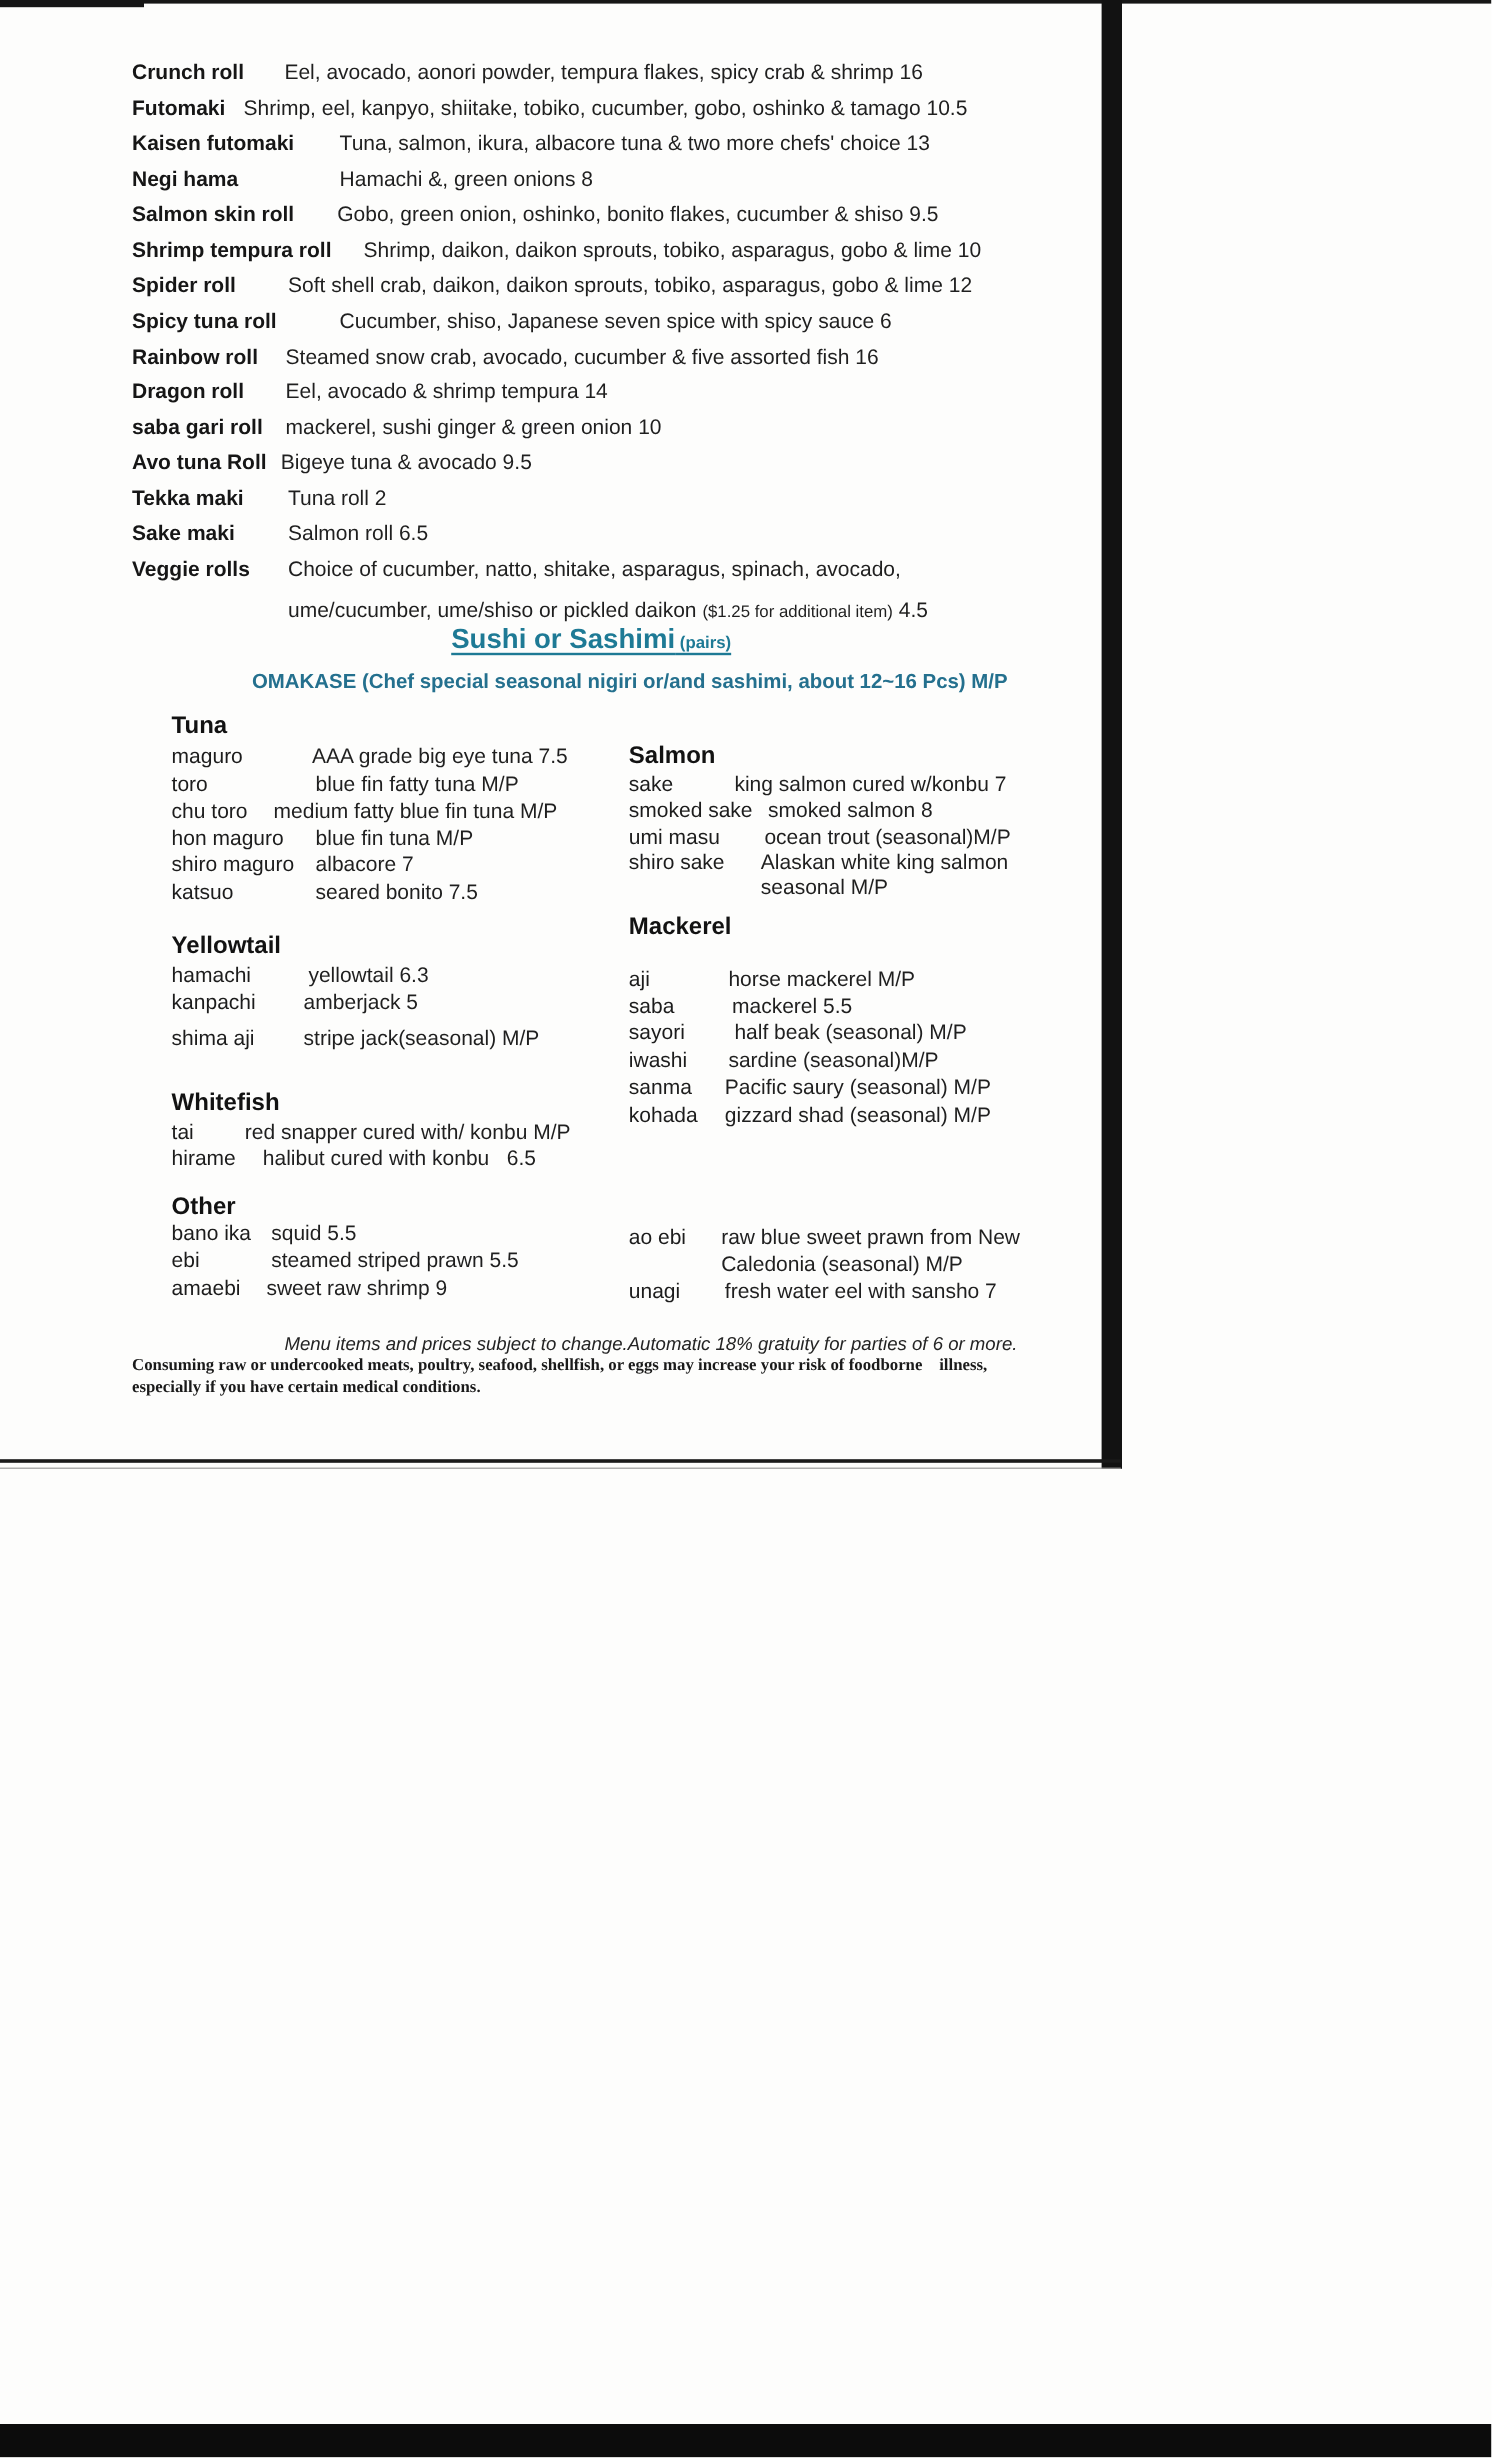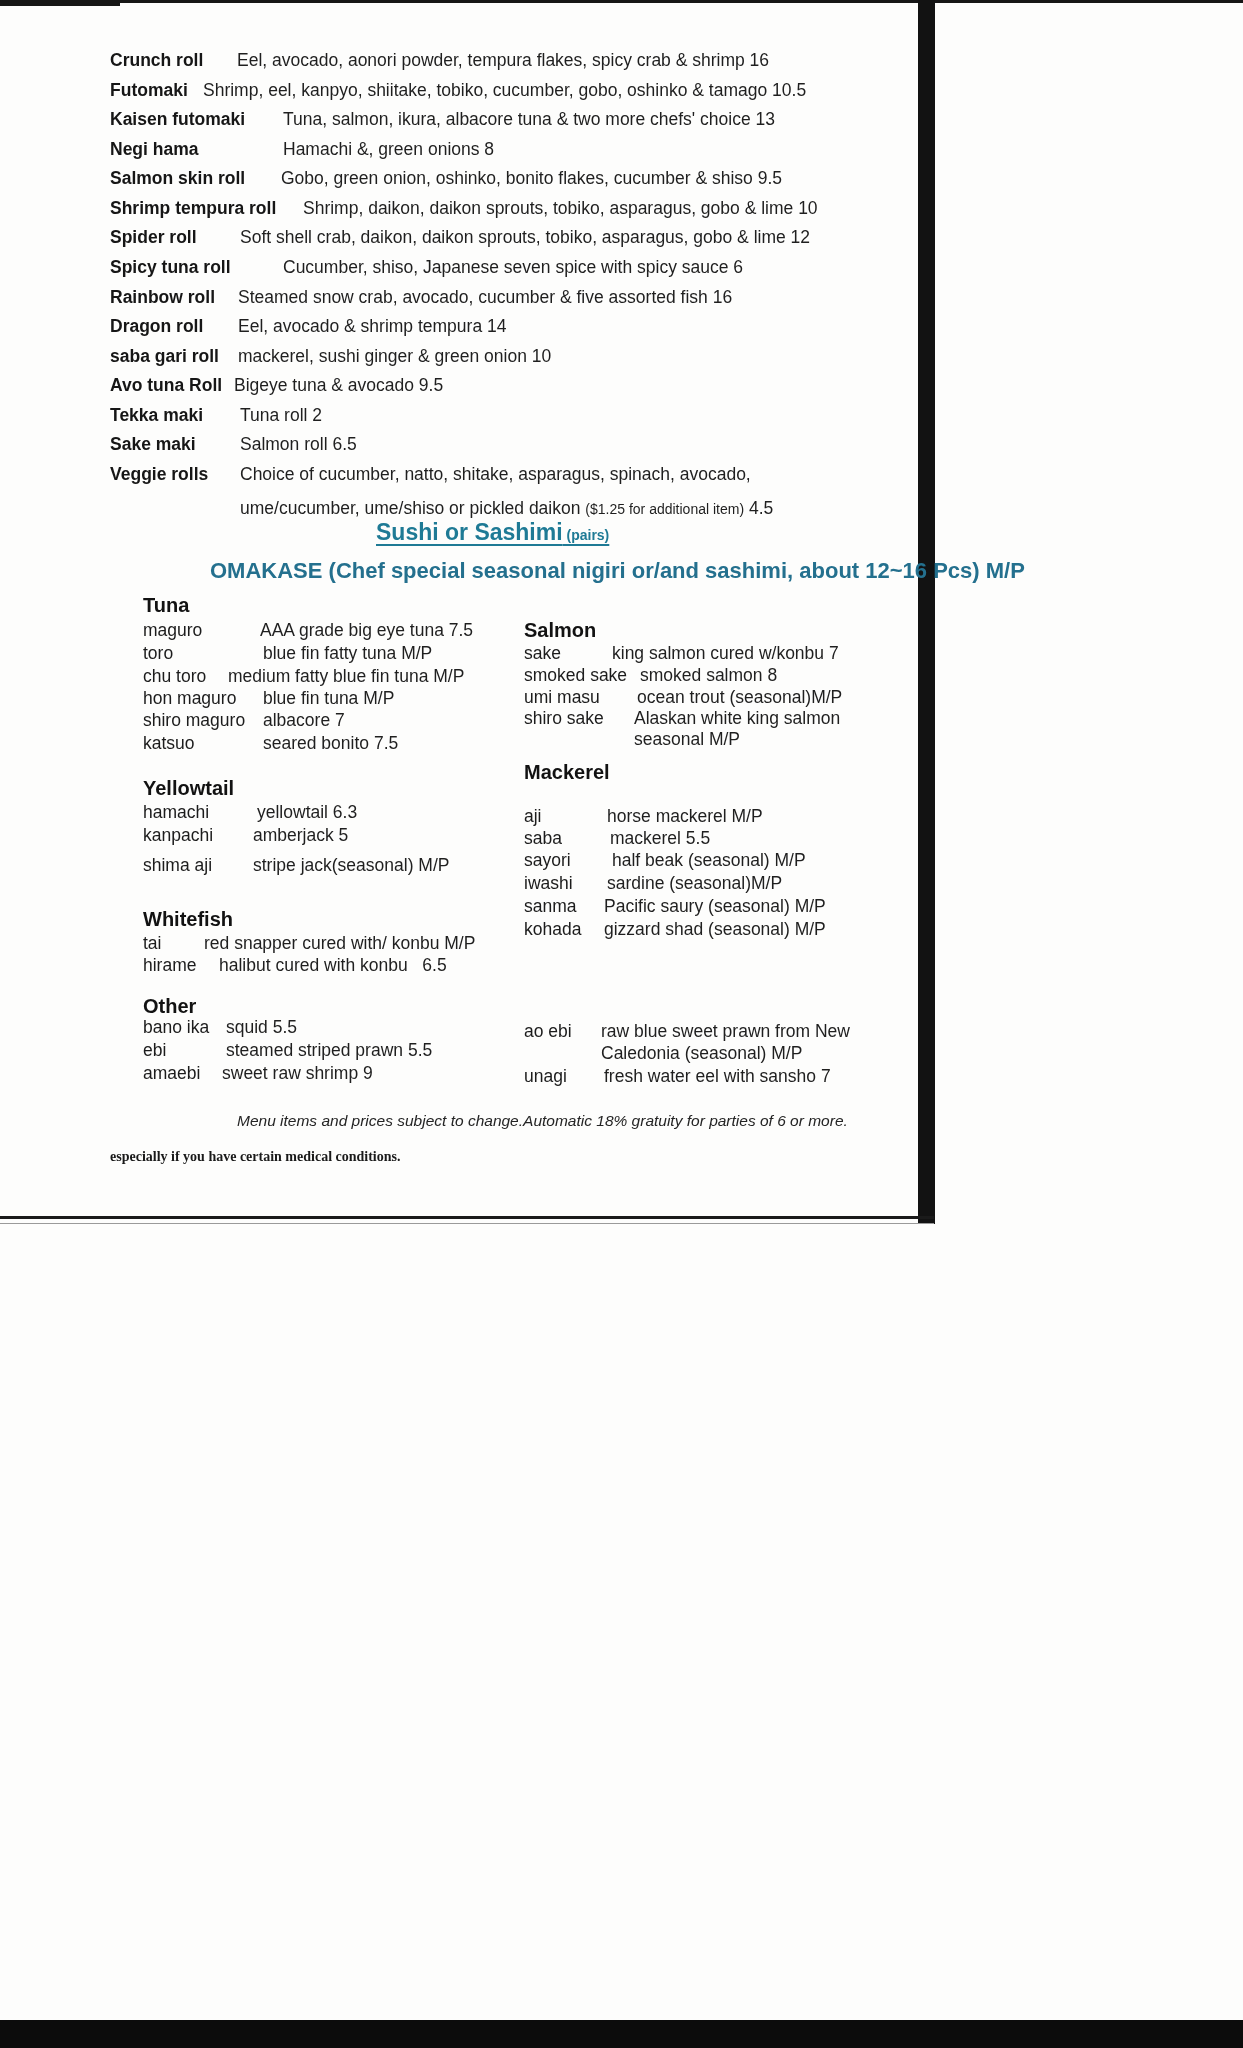--- a/index.html
+++ b/index.html
@@ -22,21 +22,21 @@
   .it{position:absolute;height:24px;font-size:17.5px;}
   .it .inm{position:absolute;left:0;top:0;white-space:pre;color:#1c1c1c;}
   .it .ids{position:absolute;top:0;white-space:pre;color:#1f1f1f;}
   
   .sushi-h{
     position:absolute;color:#1e7a95;font-weight:700;font-size:23px;
     text-decoration:underline;text-decoration-thickness:2px;text-underline-offset:4px;
     white-space:pre;
   }
   .sushi-h .pairs{font-size:14px;font-weight:700;}
-  .omakase{position:absolute;color:#24708e;font-weight:600;font-size:22px;white-space:pre;}
+  .omakase{position:absolute;color:#24708e;font-weight:600;font-size:17px;white-space:pre;}
   
   .foot-note{position:absolute;font-style:italic;font-size:15.5px;color:#242424;white-space:pre;}
   .foot-warn{position:absolute;font-family:"Liberation Serif",serif;font-weight:700;font-size:14px;color:#1a1a1a;white-space:pre;}
 </style>
 </head>
 <body>
 
 <div class="page">
 
   <div class="art" style="left:0;top:0;width:1243px;height:3px;background:#161616"></div>
@@ -224,15 +224,16 @@
     <span class="inm">ao ebi</span>
     <span class="ids" style="left:77px">raw blue sweet prawn from New</span>
     <span class="ids" style="left:77px;top:22px">Caledonia (seasonal) M/P</span>
   </div>
   <div class="it" style="left:524px;top:1066px">
     <span class="inm">unagi</span>
     <span class="ids" style="left:80px">fresh water eel with sansho 7</span>
   </div>
 
   <div class="foot-note" style="left:237px;top:1112px">Menu items and prices subject to change.Automatic 18% gratuity for parties of 6 or more.</div>
+  <div class="foot-warn" style="left:110px;top:1131px">Consuming raw or undercooked meats, poultry, seafood, shellfish, or eggs may increase your risk of foodborne    illness,</div>
   <div class="foot-warn" style="left:110px;top:1149px">especially if you have certain medical conditions.</div>
 
 </div>
 
 </body></html>

